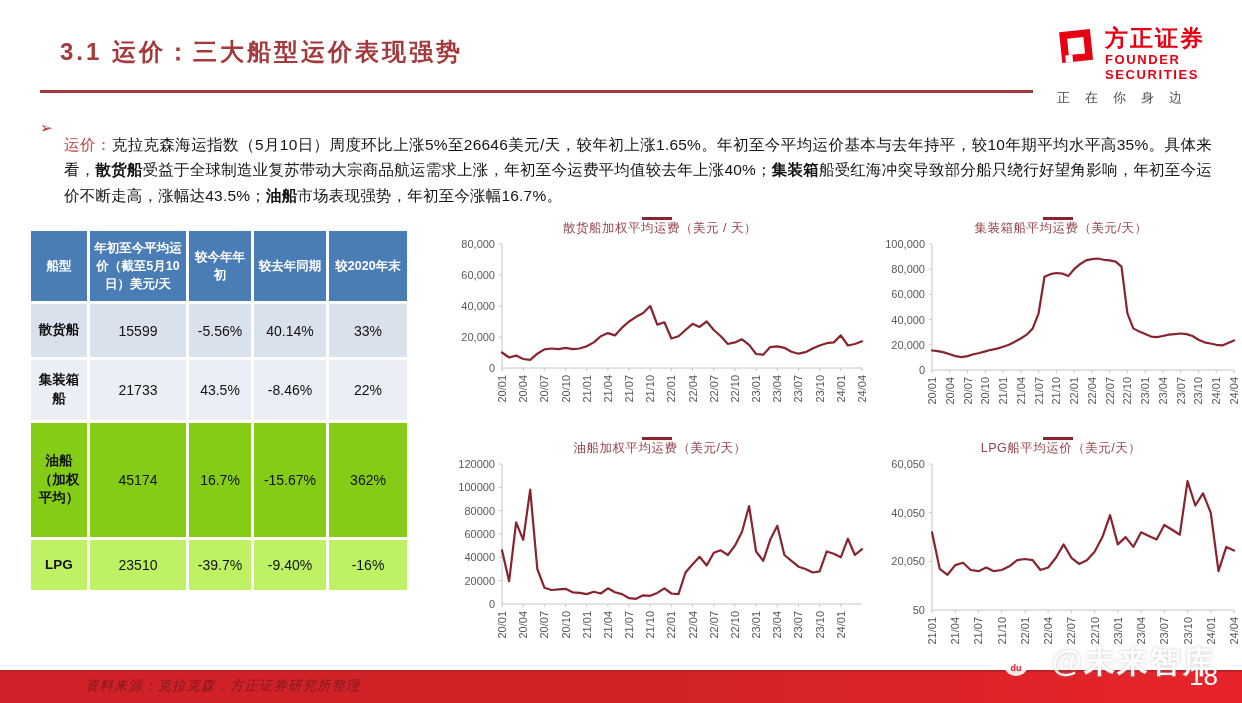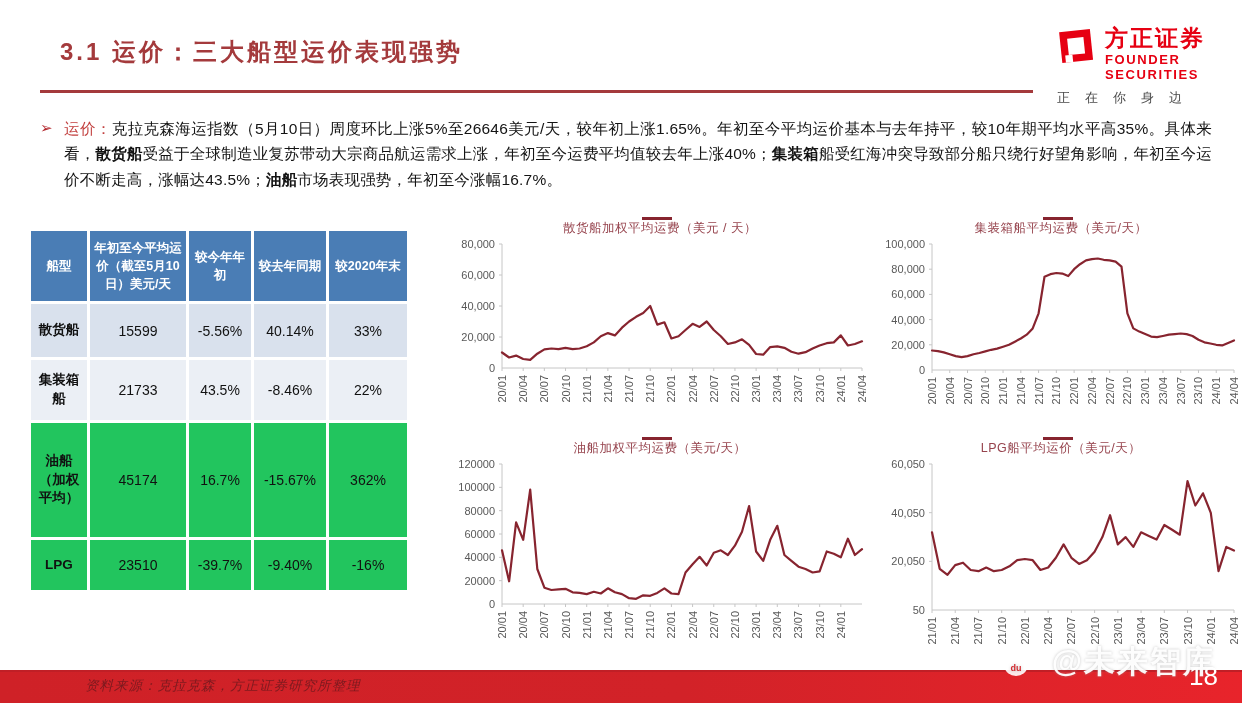--- a/index.html
+++ b/index.html
@@ -23,38 +23,38 @@
   .logo-mark { width:40px; height:40px; flex:0 0 auto; }
   .logo-names { margin-left:8px; }
   .logo-cn { font-size:23px; font-weight:bold; color:#e60012; letter-spacing:2px; line-height:1.05; }
   .logo-en { font-size:13px; font-weight:bold; color:#e60012; letter-spacing:1.6px; margin-top:2px; }
   .logo-slogan { margin-top:7px; font-size:13px; color:#4a4a4a; letter-spacing:15px; white-space:nowrap; }
   
   .para-wrap { position:absolute; left:40px; top:116px; width:1172px; display:flex; }
   .para-marker { flex:0 0 24px; color:#b3262c; font-size:15px; line-height:1.64; }
   .para-text {
     flex:1; font-size:15.5px; line-height:1.64; color:#141414;
-    text-align:justify; letter-spacing:0.2px;
+    text-align:justify; letter-spacing:0.2px;margin-top:16px;
   }
   
   .rate-table {
     position:absolute; left:28px; top:228px;
     border-collapse:separate; border-spacing:3px; table-layout:fixed;
   }
   .rate-table th, .rate-table td { text-align:center; vertical-align:middle; padding:2px 3px; }
   .rate-table thead th {
     background:#4a7db5; color:#ffffff; font-size:12.5px; font-weight:bold; line-height:1.45;
     height:70px;
   }
   .rate-table td { font-size:14px; color:#111; }
   .rate-table .rowlabel { font-weight:bold; font-size:13.5px; line-height:1.4; }
   .rate-table tbody tr:nth-child(1) td { background:#d9e1ed; height:53px; }
   .rate-table tbody tr:nth-child(2) td { background:#ebeff5; height:60px; }
-  .rate-table tbody tr:nth-child(3) td { background:#22c55e; height:114px; }
-  .rate-table tbody tr:nth-child(4) td { background:#22c55e; height:50px; }
+  .rate-table tbody tr:nth-child(3) td { background:#84cc16; height:114px; }
+  .rate-table tbody tr:nth-child(4) td { background:#bef264; height:50px; }
   .col-ship{width:56px;} .col-rate{width:96px;} .col-ytd{width:62px;} .col-yoy{width:72px;} .col-2020{width:78px;}
   
   .chart { position:absolute; }
   #chart-0 { left:450px; top:216px; width:420px; height:198px; }
   #chart-1 { left:880px; top:216px; width:362px; height:200px; }
   #chart-2 { left:450px; top:436px; width:420px; height:214px; }
   #chart-3 { left:880px; top:436px; width:362px; height:220px; }
   .legend { height:22px; display:flex; align-items:center; justify-content:center;flex-direction:column; }
   .legend-swatch { width:30px; height:3px; background:#87242f; margin-right:7px; }
   .legend-label { font-size:12.5px; color:#96434d; letter-spacing:0.5px; }

